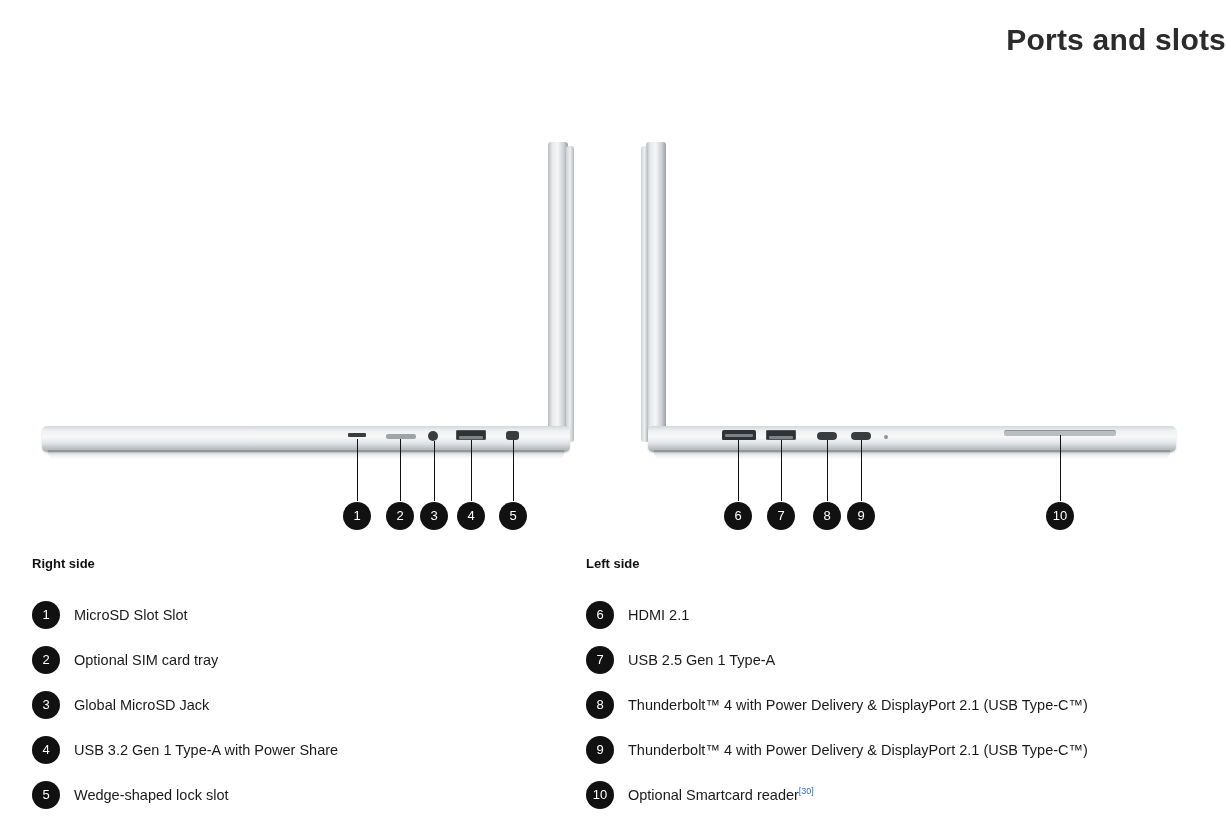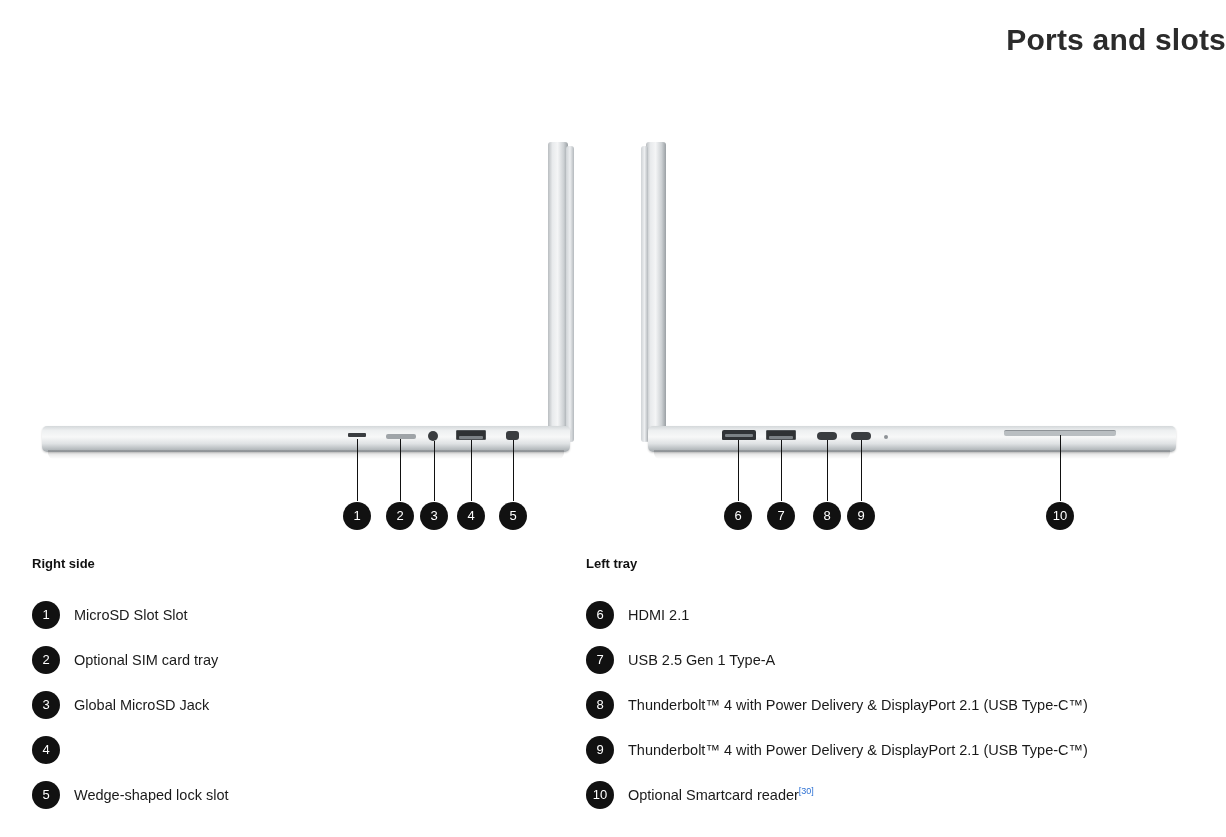--- a/index.html
+++ b/index.html
@@ -241,29 +241,30 @@
     <div class="legend-row">
       <div class="legend-badge">2</div>
       <div class="legend-label">Optional SIM card tray</div>
     </div>
     <div class="legend-row">
       <div class="legend-badge">3</div>
       <div class="legend-label">Global MicroSD Jack</div>
     </div>
     <div class="legend-row">
       <div class="legend-badge">4</div>
+      <div class="legend-label">USB 3.2 Gen 1 Type-A with Power Share</div>
     </div>
     <div class="legend-row">
       <div class="legend-badge">5</div>
       <div class="legend-label">Wedge-shaped lock slot</div>
     </div>
   </div>
 
   <div class="legend-col left-col">
-    <div class="legend-title">Left tray</div>
+    <div class="legend-title">Left side</div>
 
     <div class="legend-row">
       <div class="legend-badge">6</div>
       <div class="legend-label">HDMI 2.1</div>
     </div>
     <div class="legend-row">
       <div class="legend-badge">7</div>
       <div class="legend-label">USB 2.5 Gen 1 Type-A</div>
     </div>
     <div class="legend-row">

